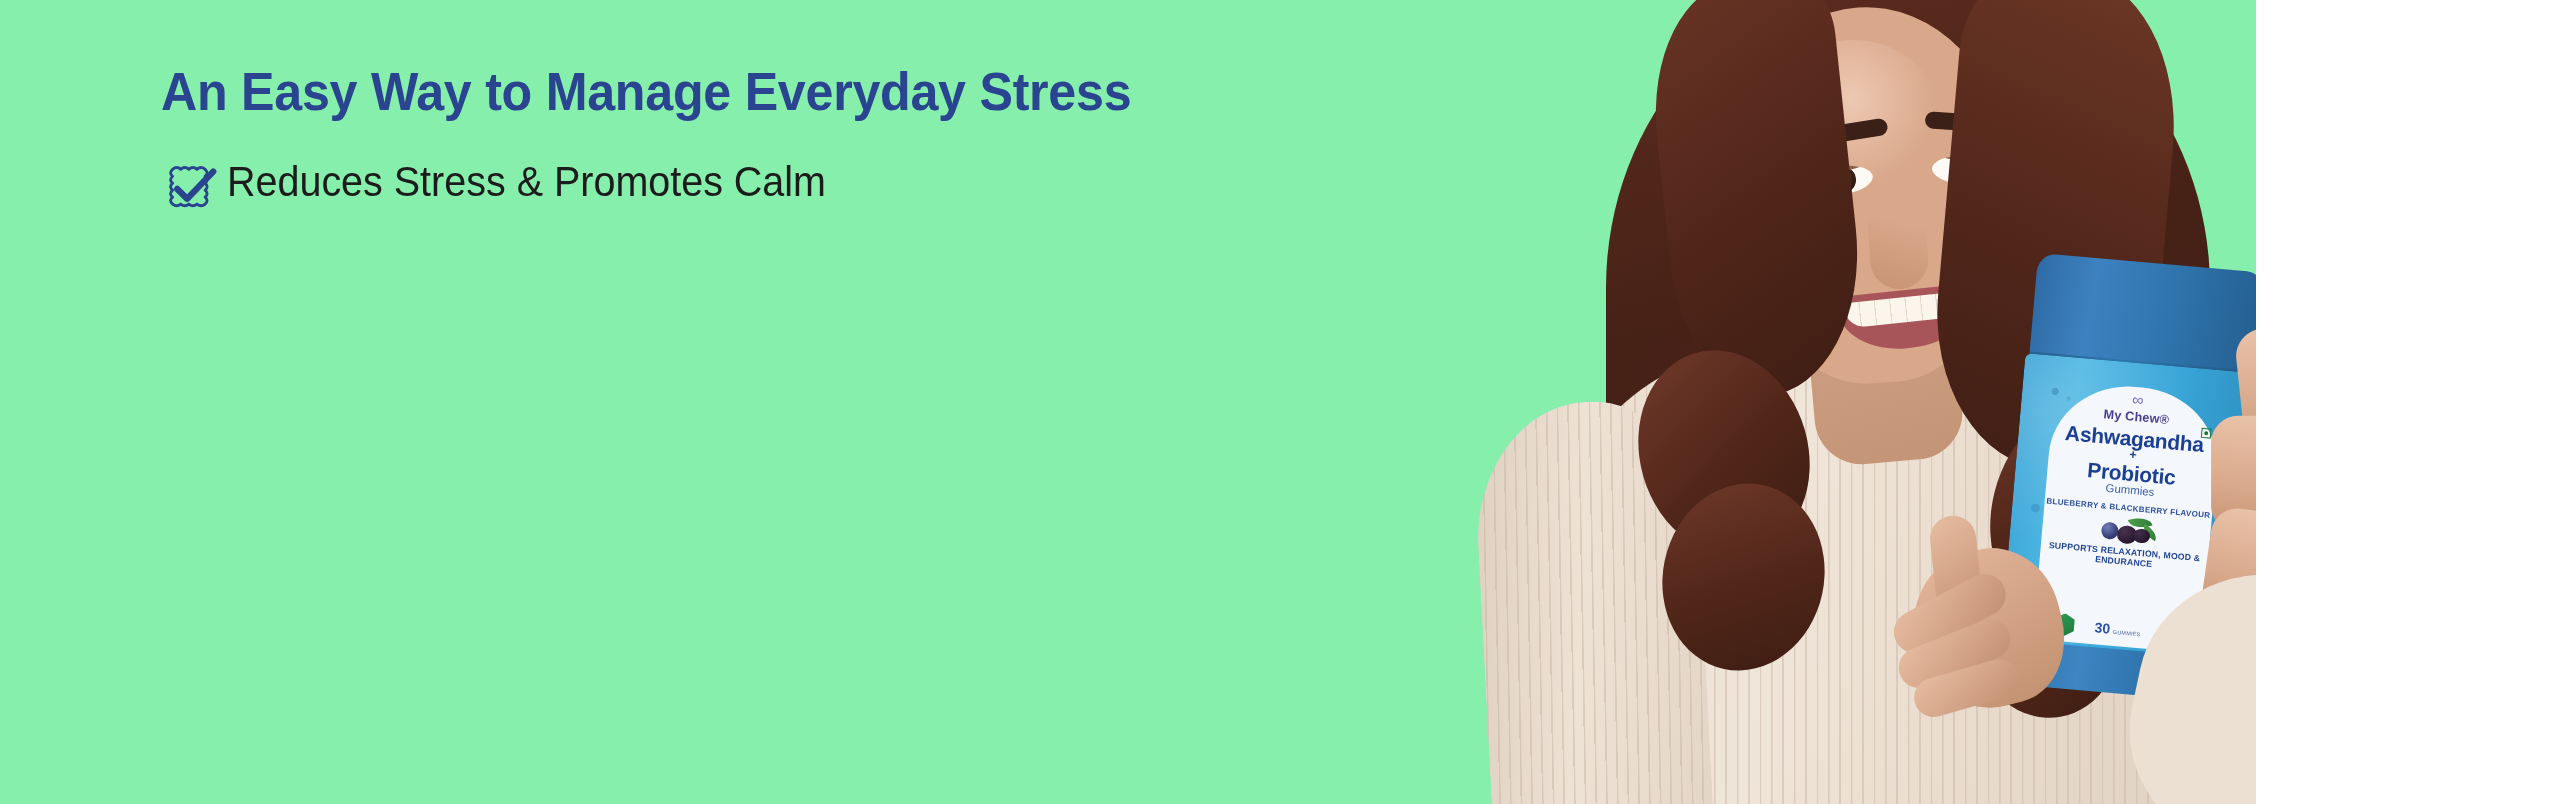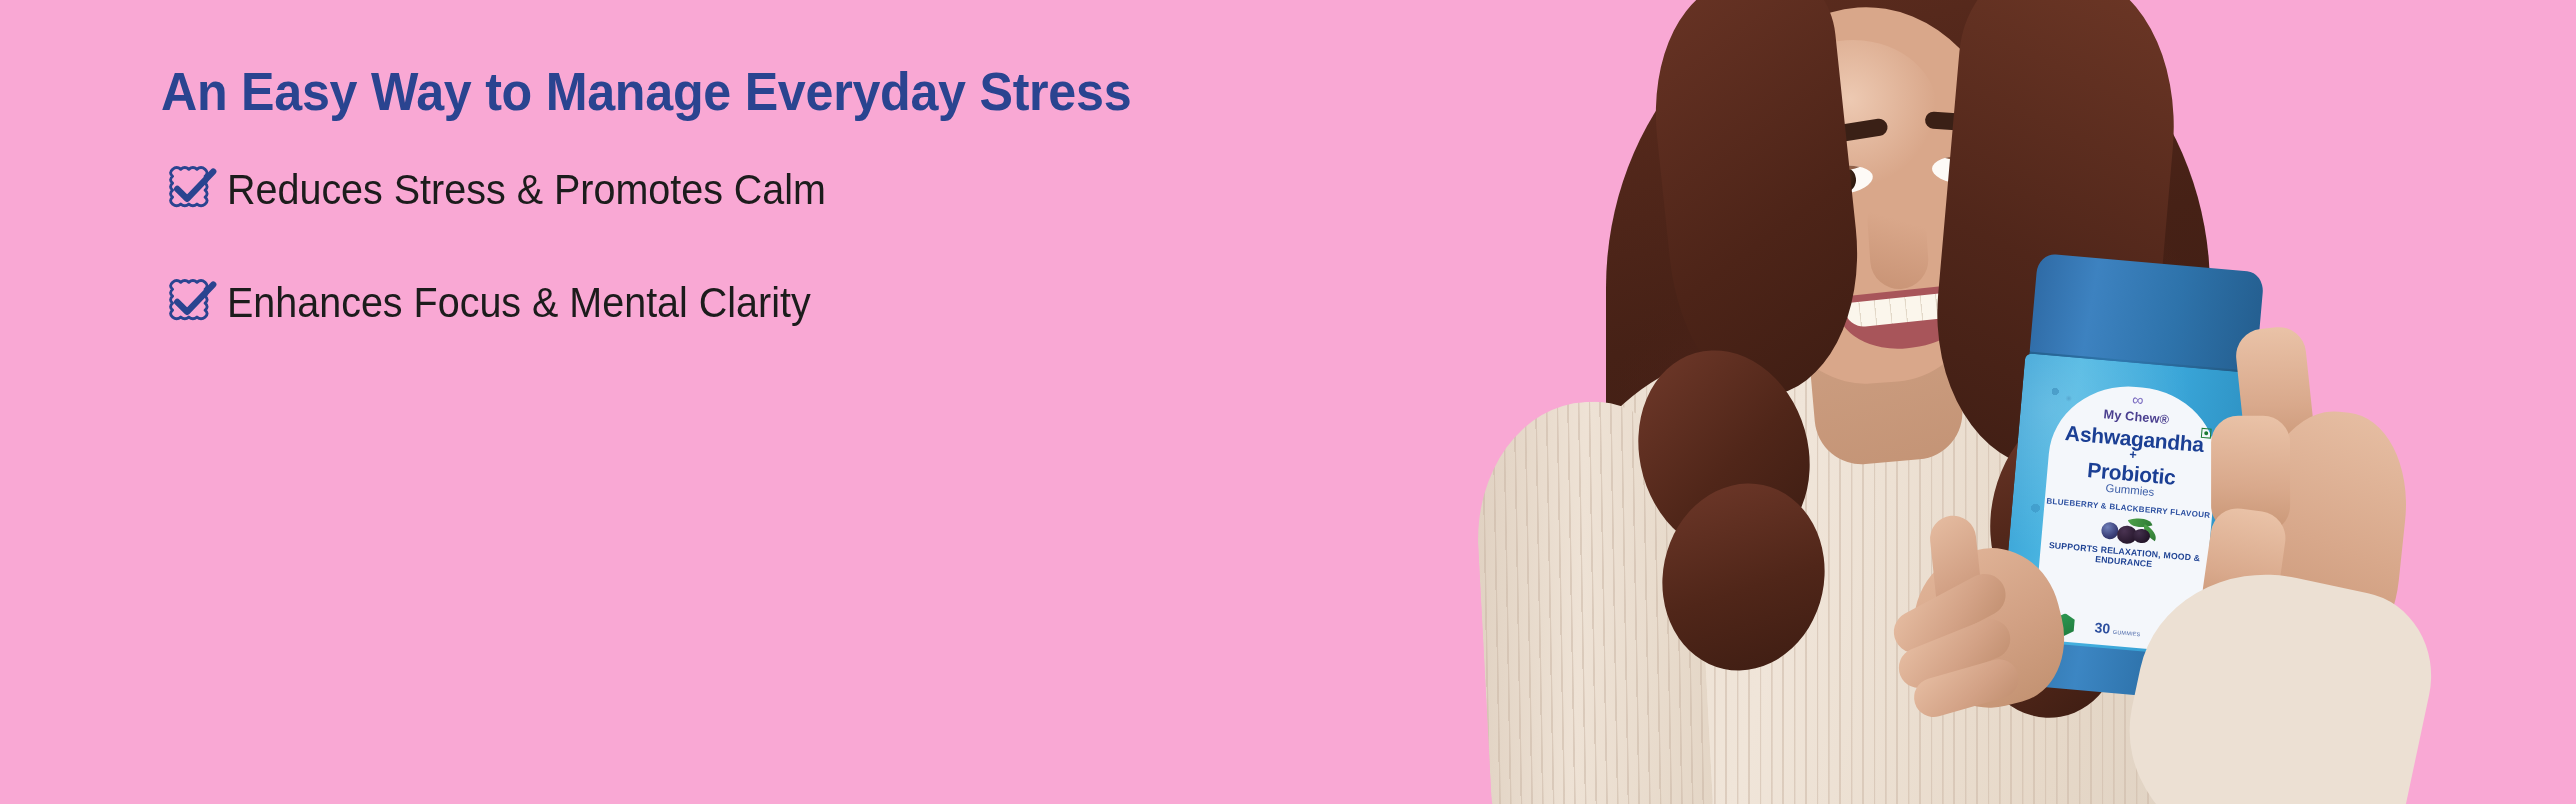--- a/index.html
+++ b/index.html
@@ -8,23 +8,23 @@
   }
   body {
     width: 2576px;
     height: 805px;
     overflow: hidden;
     font-family: "Liberation Sans", sans-serif;
   }
 
   #banner {
     position: relative;
-    width: 2576px;
+    width: 2256px;
     height: 805px;
-    background: #f9a8d4;
+    background: #86efac;
     overflow: hidden;
   }
 
   
   .text-col {
     position: absolute;
     left: 161px;
     top: 64px;
     width: 1342px;
   }
@@ -43,21 +43,20 @@
   }
 
   .benefit-list {
     list-style: none;
     margin: 0;
     padding: 0;
   }
 
   .benefit-item {
     display: flex;
-    align-items: center;
     height: 58px;
     margin-bottom: 55px;
   }
   .benefit-item:last-child { margin-bottom: 0; }
 
   .check-icon {
     flex: 0 0 auto;
     width: 58px;
     height: 58px;
     margin-right: 8px;
@@ -585,32 +584,20 @@
             <path d="M20 16 q-7 6 0 12 q-7 6 0 12 q-7 6 0 12 q-7 6 0 12 q-7 6 0 12
                      q7 6 14 0 q7 6 14 0 q7 6 14 0 q7 6 14 0
                      q7 -6 0 -12 q7 -6 0 -12 q7 -6 0 -12 q7 -6 0 -12 q7 -6 0 -12
                      q-7 -6 -14 0 q-7 -6 -14 0 q-7 -6 -14 0 q-7 -6 -14 0 z" fill="none" stroke="#2a4490" stroke-width="5" stroke-linejoin="round"></path>
             <path d="M28 50 L45 67 L90 20" fill="none" stroke="#2a4490" stroke-width="11" stroke-linecap="round" stroke-linejoin="round"></path>
           </svg>
         </span>
         <span class="benefit-label">Reduces Stress &amp; Promotes Calm</span>
       </li>
 
-      <li class="benefit-item">
-        <span class="check-icon">
-          <svg viewBox="0 0 100 100" xmlns="http://www.w3.org/2000/svg">
-            <path d="M20 16 q-7 6 0 12 q-7 6 0 12 q-7 6 0 12 q-7 6 0 12 q-7 6 0 12
-                     q7 6 14 0 q7 6 14 0 q7 6 14 0 q7 6 14 0
-                     q7 -6 0 -12 q7 -6 0 -12 q7 -6 0 -12 q7 -6 0 -12 q7 -6 0 -12
-                     q-7 -6 -14 0 q-7 -6 -14 0 q-7 -6 -14 0 q-7 -6 -14 0 z" fill="none" stroke="#2a4490" stroke-width="5" stroke-linejoin="round"></path>
-            <path d="M28 50 L45 67 L90 20" fill="none" stroke="#2a4490" stroke-width="11" stroke-linecap="round" stroke-linejoin="round"></path>
-          </svg>
-        </span>
-        <span class="benefit-label">Enhances Focus &amp; Mental Clarity</span>
-      </li>
 
 
 
 
     </ul>
   </div>
 
   <div class="photo">
 
     <div class="hair-back"></div>

